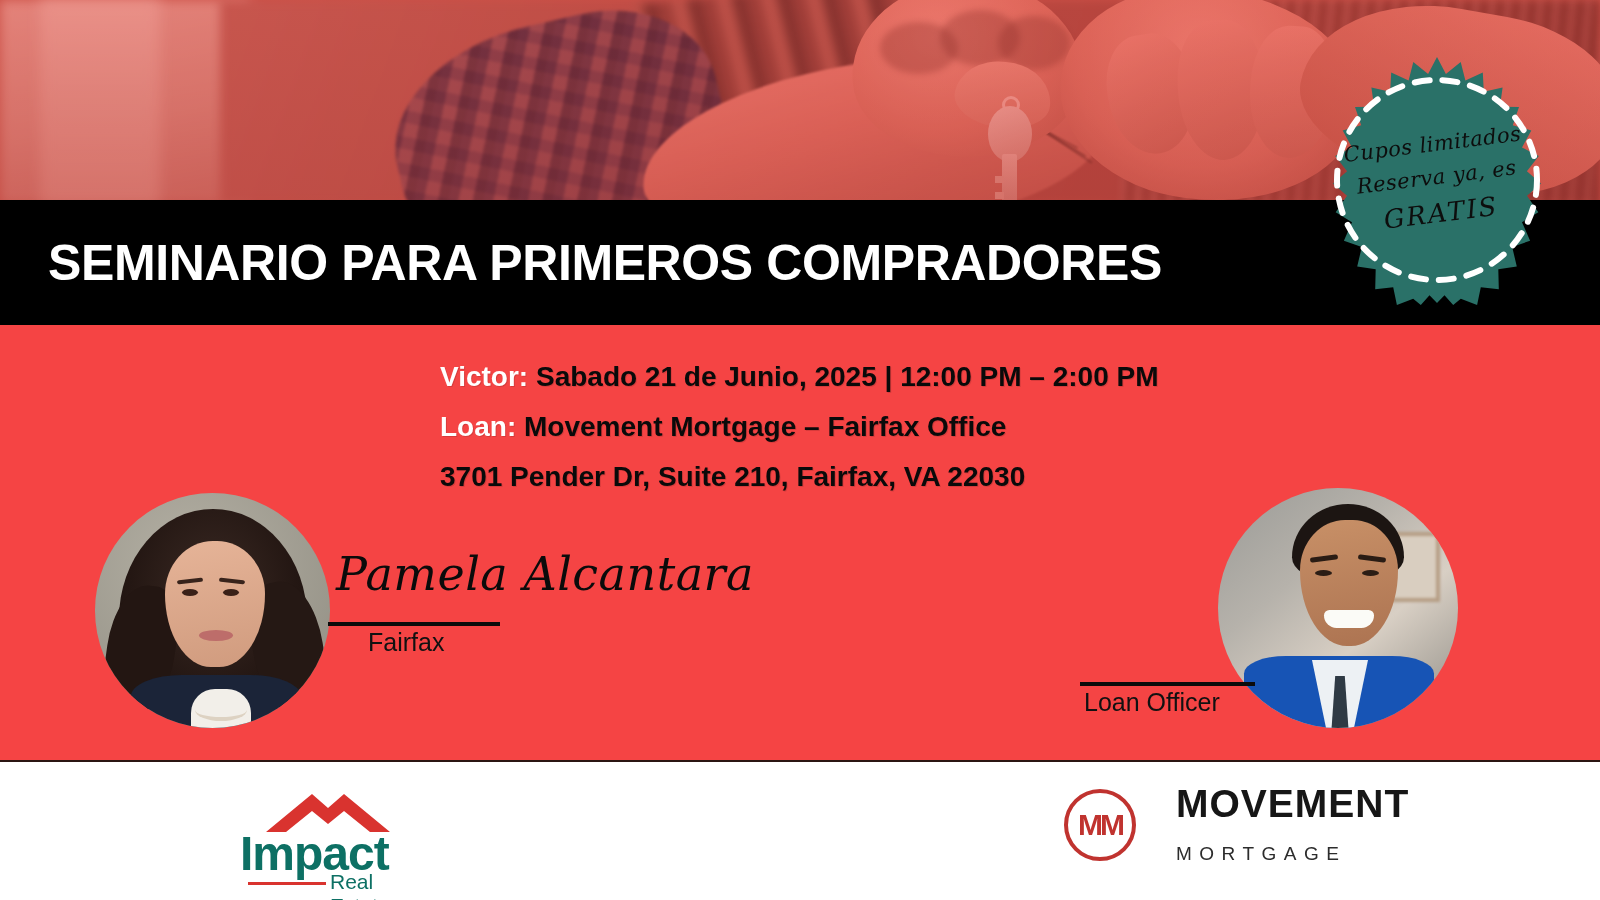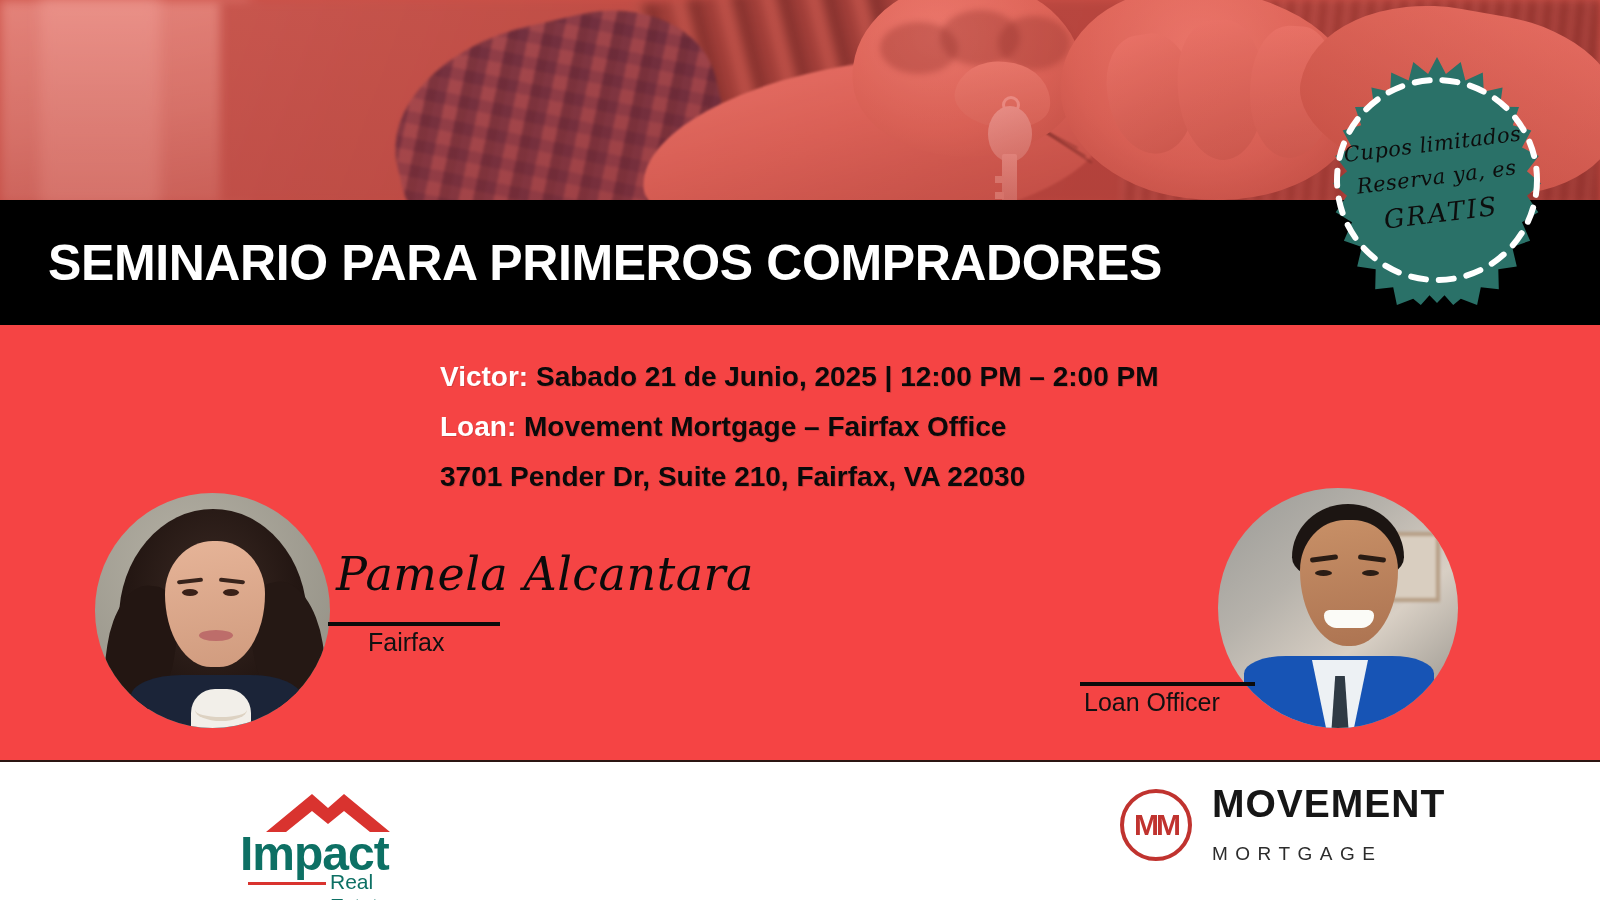--- a/index.html
+++ b/index.html
@@ -221,21 +221,21 @@
   .imp-word {
     position:absolute; left:0; top:34px; font-size:48px; font-weight:700;
     color:#0d7064; letter-spacing:-1px; font-family:"Liberation Sans", sans-serif;
   }
   .imp-sub {
     position:absolute; left:90px; top:78px; font-size:21px; color:#0d7064;
     font-family:"Liberation Sans", sans-serif;
   }
   .imp-rule { position:absolute; left:8px; top:90px; width:78px; height:3px; background:#d9332f; }
 
-  .logo-mm { position:absolute; left:1120px; top:22px; display:flex; align-items:center; gap:20px; }
+  .logo-mm { position:absolute; left:1064px; top:22px; display:flex; align-items:center; gap:40px; }
   .mm-circle {
     width:72px; height:72px; border-radius:50%; border:4px solid #c0332f;
     display:flex; align-items:center; justify-content:center;
   }
   .mm-letters {
     font-size:30px; font-weight:800; color:#c0332f; letter-spacing:-3px;
     font-family:"Liberation Sans", sans-serif;
   }
   .mm-word { font-size:39px; font-weight:800; color:#161616; letter-spacing:1px;
     font-family:"Liberation Sans", sans-serif; line-height:1; }

